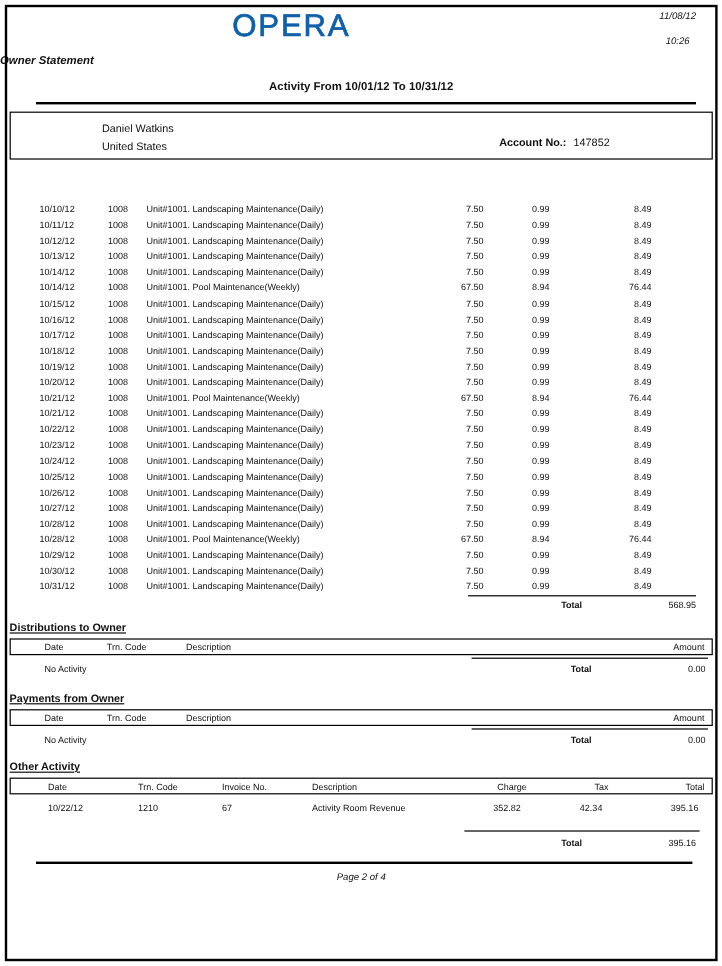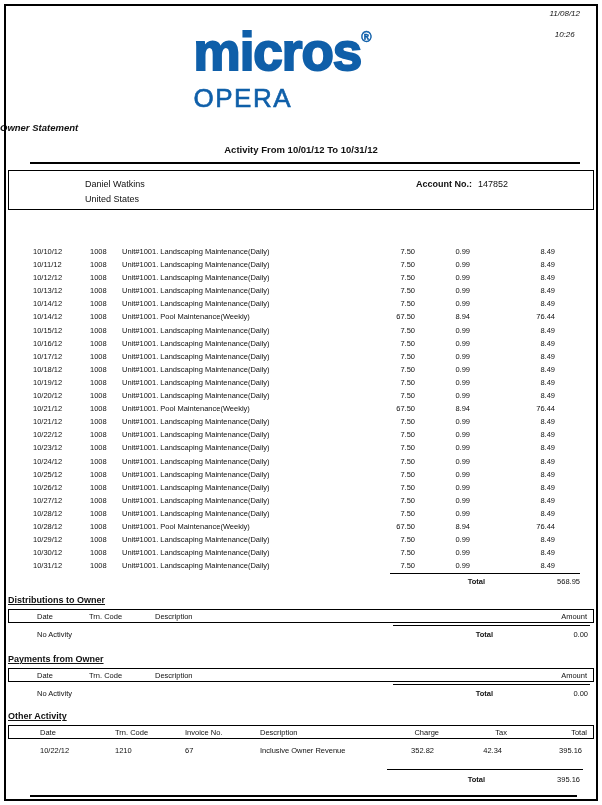--- a/index.html
+++ b/index.html
@@ -25,28 +25,28 @@
   .logo-reg{font-size:14px;vertical-align:28px;-webkit-text-stroke:0.5px #0F5FA9;letter-spacing:0}
   .logo-sub{font-size:26px;line-height:30px;letter-spacing:1.5px;font-weight:400;-webkit-text-stroke:0.6px #0F5FA9}
 
   .stmt-title{margin-top:9px;text-align:left;font-size:9.5px;font-weight:bold;font-style:italic;line-height:12px}
   .activity-range{margin-top:10px;text-align:center;font-size:9.5px;font-weight:bold;line-height:12px}
   .rule-thick{margin:6px 22px 0 30px;border-top:2px solid #000}
 
   
   .account-box{position:relative;margin:6px 8px 0;height:40px;border:1px solid #000;font-size:9px}
   .acct-left{position:absolute;left:76px;top:6px;line-height:15px}
-  .acct-right{position:absolute;left:330px;top:6px;line-height:15px}
+  .acct-right{position:absolute;left:330px;top:18px;line-height:15px}
   .acct-row{display:flex}
   .acct-label{display:inline-block;width:133px;text-align:right;font-weight:bold}
   .acct-value{margin-left:6px}
 
   
   .atable{margin-top:35px;font-size:7.5px}
-  .arow{display:flex;line-height:13.1px;padding:0 47px 0 33px}
+  .arow{display:flex;line-height:13.1px;padding:0 59px 0 33px}
   .c-date{width:57px}
   .c-code{width:32px}
   .c-desc{flex:1}
   .c-charge{width:60px;text-align:right}
   .c-tax{width:55px;text-align:right}
   .c-total{width:85px;text-align:right}
 
   .tline{margin:1px 22px 0 390px;border-top:1px solid #000}
   .trow{display:flex;justify-content:flex-end;padding-right:22px;font-size:7.5px;line-height:13px;margin-top:1px}
   .trow .tlabel{font-weight:bold}
@@ -89,21 +89,20 @@
 <body>
 
 <div class="frame"></div>
 
 <div class="datetime">
   <div class="date">11/08/12</div>
   <div class="time">10:26</div>
 </div>
 
 <div class="logo">
-  <div class="logo-word"><span>micros</span><span class="logo-reg">®</span></div>
   <div class="logo-sub">OPERA</div>
 </div>
 
 <div class="stmt-title">Owner Statement</div>
 <div class="activity-range">Activity From 10/01/12 To 10/31/12</div>
 <div class="rule-thick"></div>
 
 <div class="account-box">
   <div class="acct-left">
     <div>Daniel Watkins</div>
@@ -387,21 +386,21 @@
   <span class="o-charge">Charge</span>
   <span class="o-tax">Tax</span>
   <span class="o-total">Total</span>
 </div>
 <div class="oa-rows">
 
     <div class="oa-row">
       <span class="o-date">10/22/12</span>
       <span class="o-code">1210</span>
       <span class="o-invoice">67</span>
-      <span class="o-desc">Inclusive Owner Revenue</span>
+      <span class="o-desc">Activity Room Revenue</span>
       <span class="o-charge">352.82</span>
       <span class="o-tax">42.34</span>
       <span class="o-total">395.16</span>
     </div>
   </div>
 <div class="oa-line"></div>
 <div class="trow oa-trow">
   <span class="tlabel">Total</span>
   <span class="tvalue">395.16</span>
 </div>

